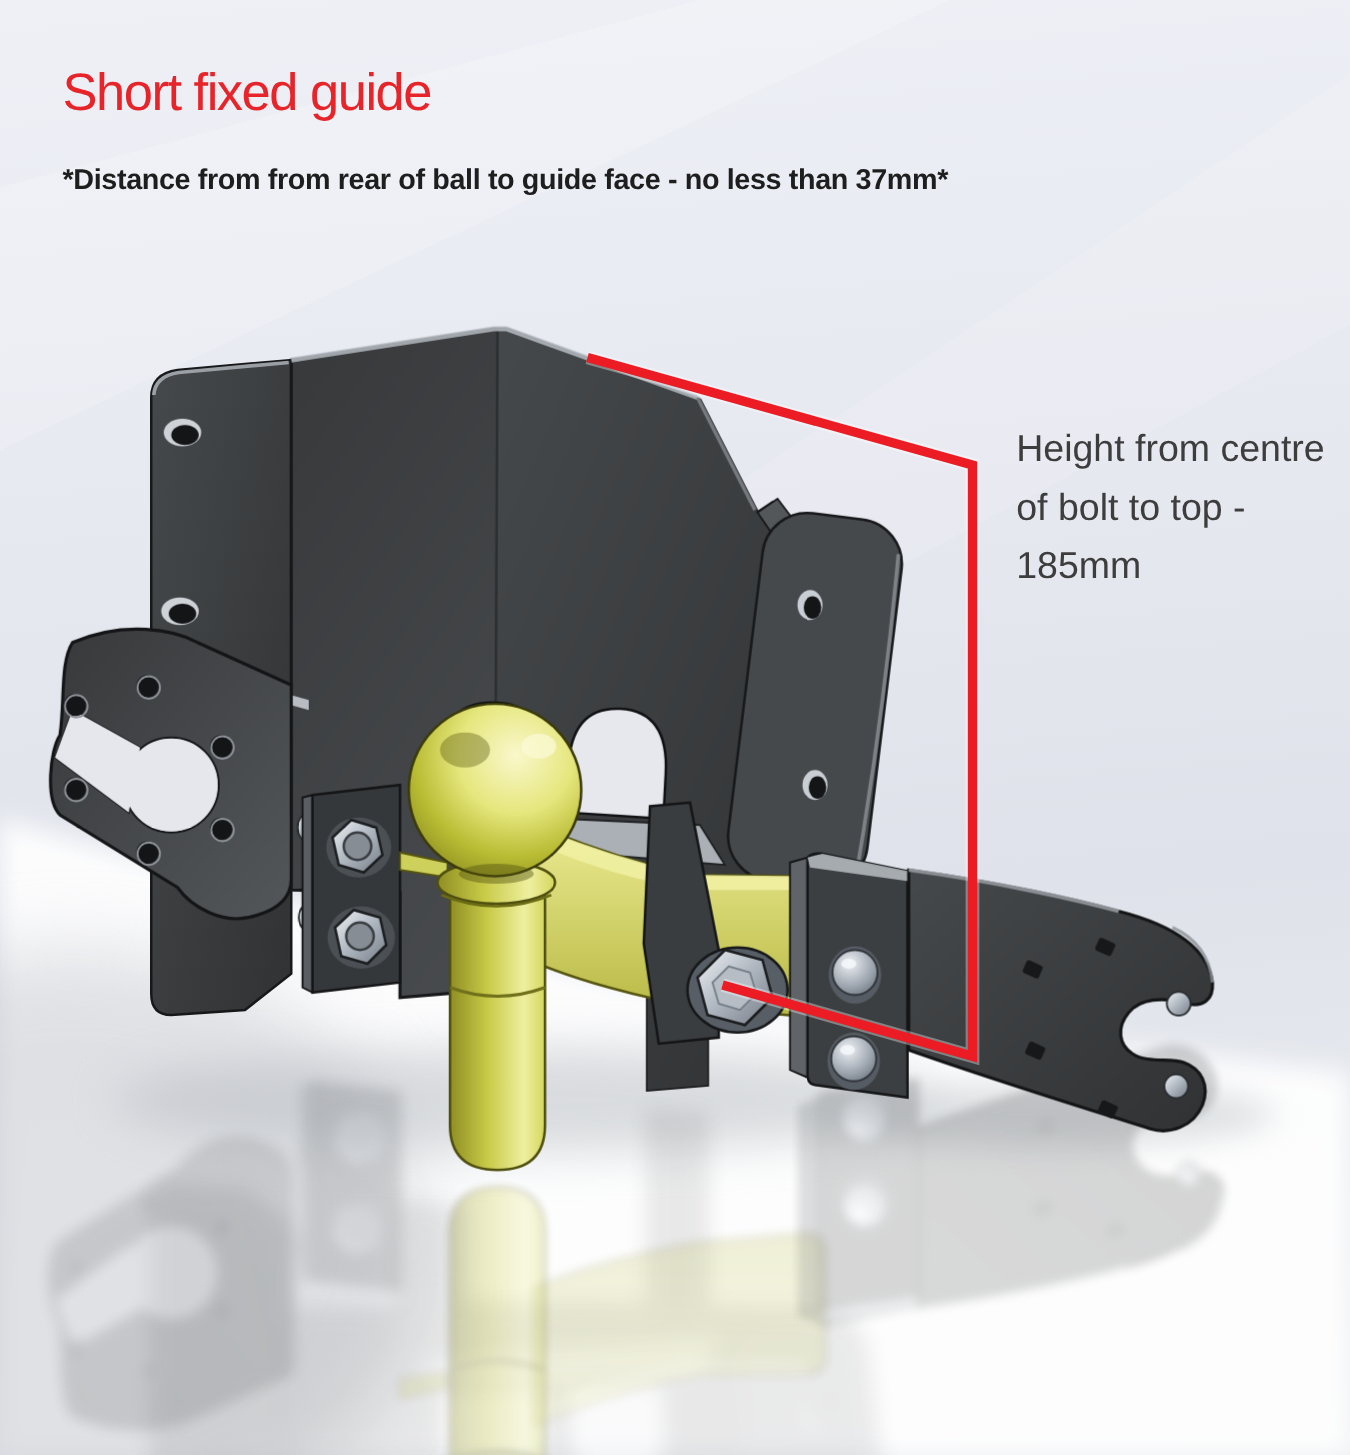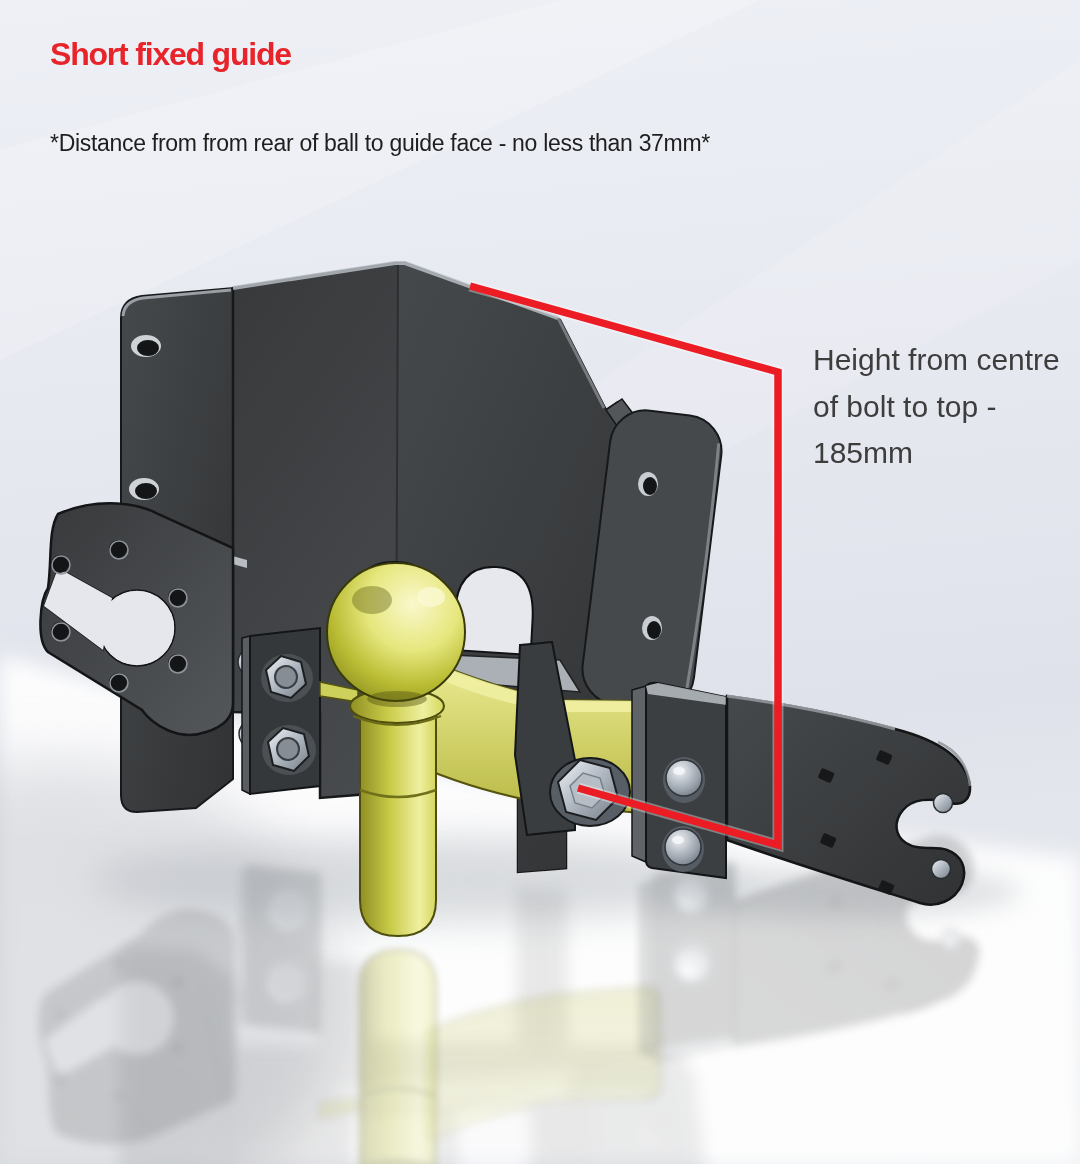--- a/index.html
+++ b/index.html
@@ -4,25 +4,25 @@
 <style>
   html,body{margin:0;padding:0;}
   body{
     width:1080px;height:1164px;position:relative;overflow:hidden;
     font-family:"Liberation Sans", sans-serif;
     background:linear-gradient(175deg,#eef0f6 0%,#e6e8f0 38%,#dfe2ea 62%,#eef0f3 100%);
   }
   .stage{position:absolute;left:0;top:0;width:1080px;height:1164px;}
   .txt{position:absolute;}
   .title{
-    left:50px;top:36px;font-size:32px;font-weight:bold;letter-spacing:-1.2px;
+    left:50px;top:50px;font-size:42px;font-weight:normal;letter-spacing:-1.2px;
     color:#e8242b;
   }
   .subtitle{
-    left:50px;top:130px;font-size:23px;font-weight:normal;letter-spacing:-0.3px;
+    left:50px;top:130px;font-size:23px;font-weight:bold;letter-spacing:-0.3px;
     color:#1e1e1e;
   }
   .callout{
     left:813px;top:337px;width:258px;font-size:30px;font-weight:normal;
     line-height:1.55;color:#3d3d3d;
   }
 </style>
 </head>
 <body>
 

